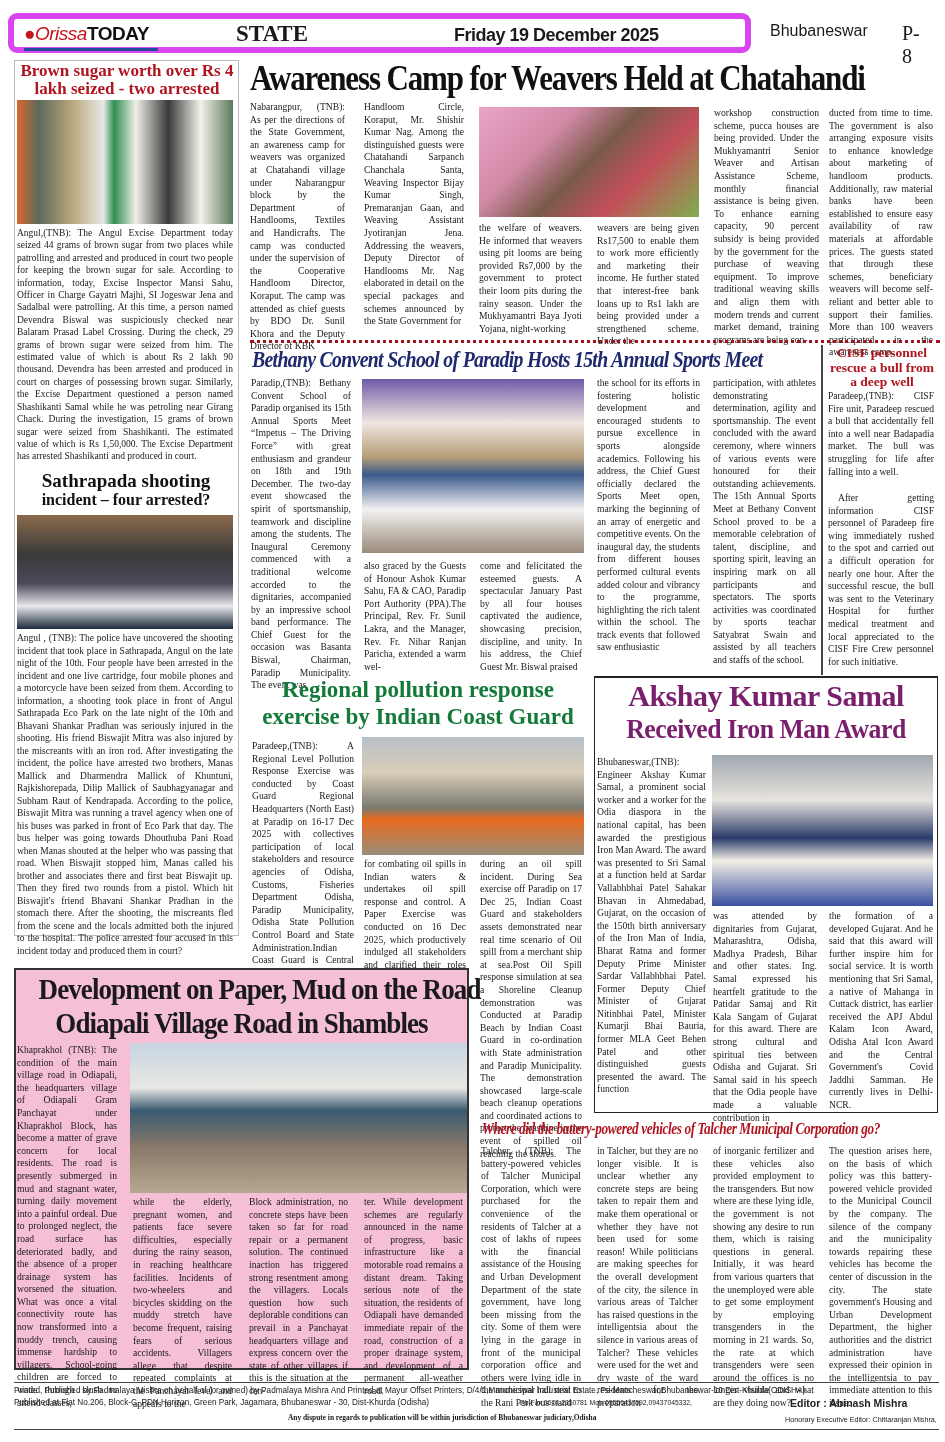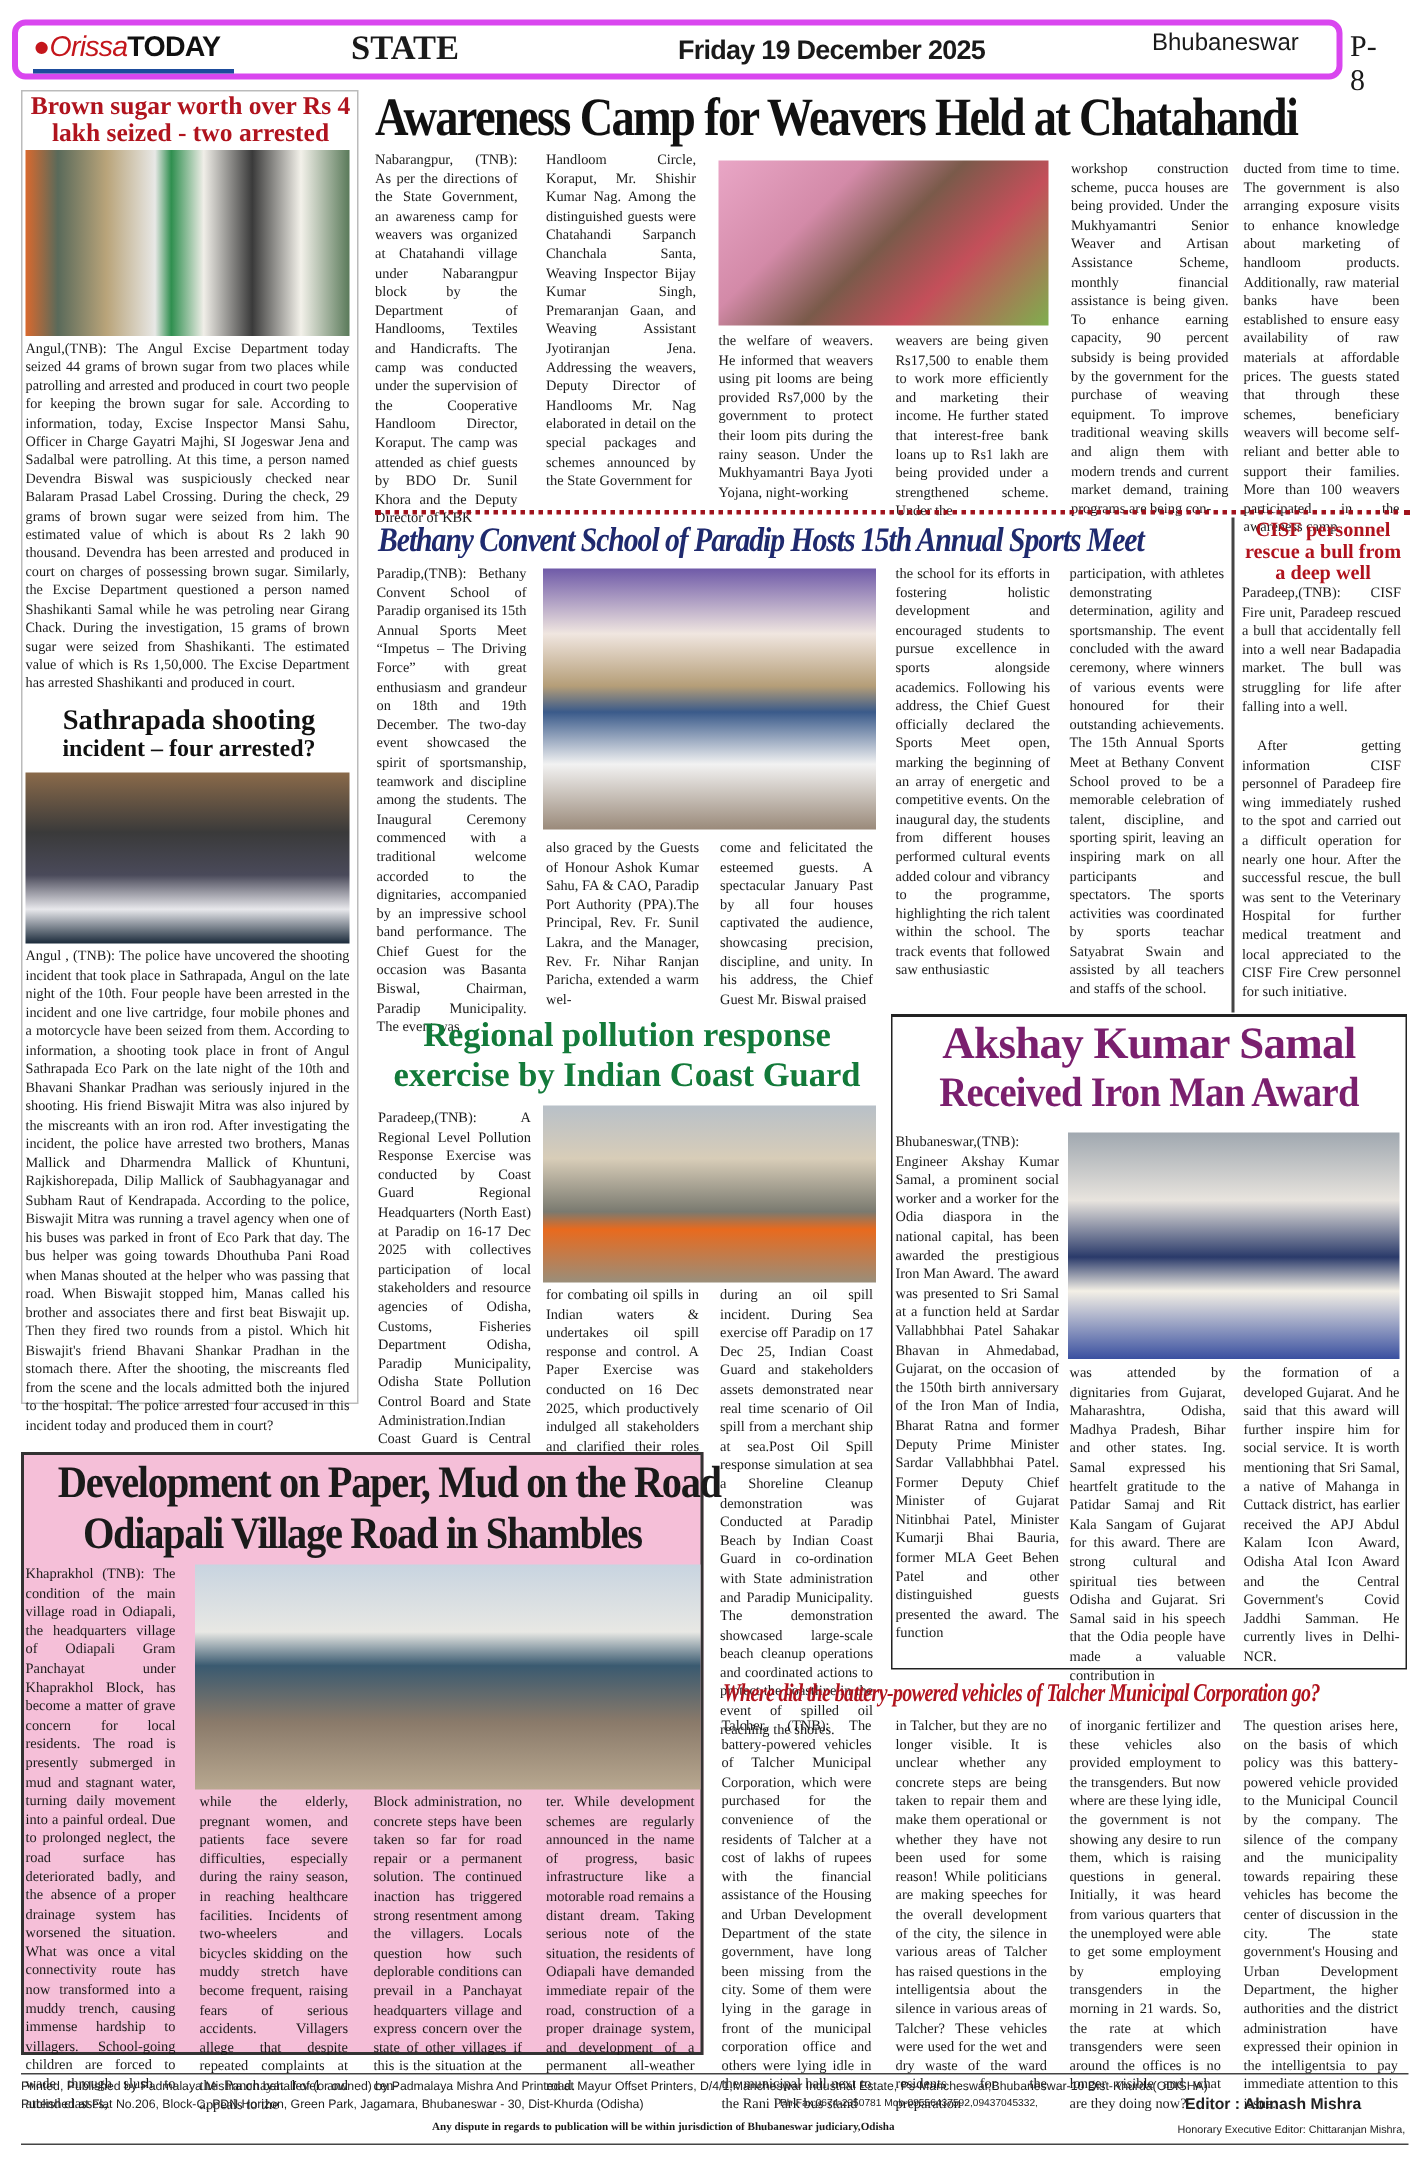--- a/index.html
+++ b/index.html
@@ -1,18 +1,18 @@
 <!DOCTYPE html>
 <html><head>
 <meta charset="utf-8">
 <style>
 *{box-sizing:border-box;margin:0;padding:0}
 body{width:945px;height:1442px;background:#fff;font-family:"Liberation Serif",serif;color:#1a1a1a;position:relative;overflow:hidden}
 .abs{position:absolute}
-.masthead{left:8px;top:13px;width:887px;height:40px;border:4px solid #d946ef;border-radius:9px;display:flex;align-items:center}
+.masthead{left:8px;top:13px;width:743px;height:40px;border:6px solid #d946ef;border-radius:9px;display:flex;align-items:center}
 .logo{position:absolute;left:10px;top:4px;font-family:"Liberation Sans",sans-serif;font-weight:bold;font-size:19px;letter-spacing:-0.5px;color:#111}
 .logo .o{color:#c4161c;font-style:italic;font-weight:normal}
 .logo .bar{position:absolute;left:0;top:25px;width:134px;height:3px;background:#1d4c9c}
 .sect{position:absolute;left:222px;top:2px;font-size:23px;font-weight:bold;font-family:"Liberation Serif",serif}
 .date{position:absolute;left:440px;top:6px;font-size:18px;font-weight:bold;font-family:"Liberation Sans",sans-serif;letter-spacing:-0.5px}
 .city{position:absolute;left:756px;top:3px;font-size:16px;font-weight:normal;font-family:"Liberation Sans",sans-serif}
 .page{position:absolute;left:888px;top:3px;font-size:20px;font-family:"Liberation Serif",serif}
 .body{font-size:9.6px;line-height:12.6px;text-align:justify;hyphens:auto}
 .photo{background:#9aa}
 .dots{border-top:3px dotted #a0141e;height:0}

